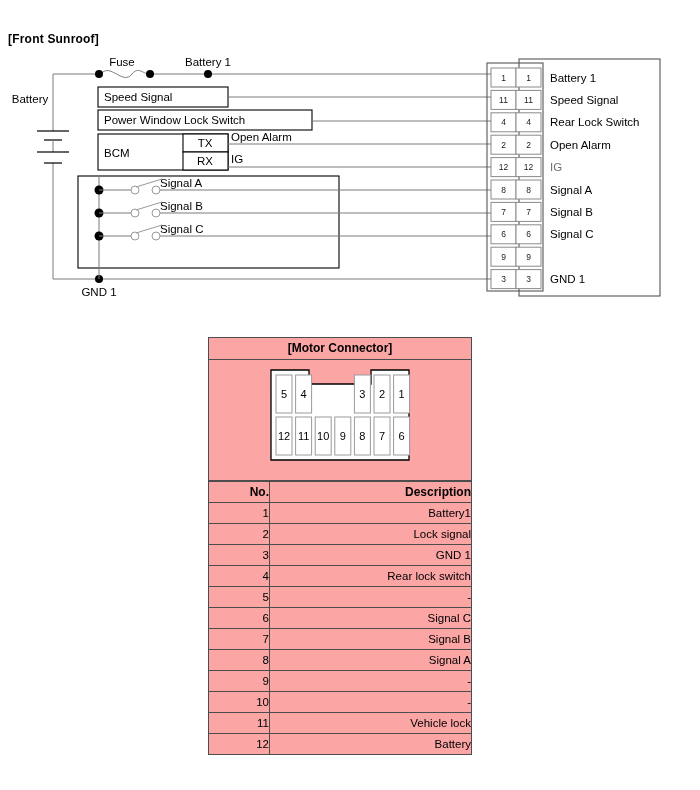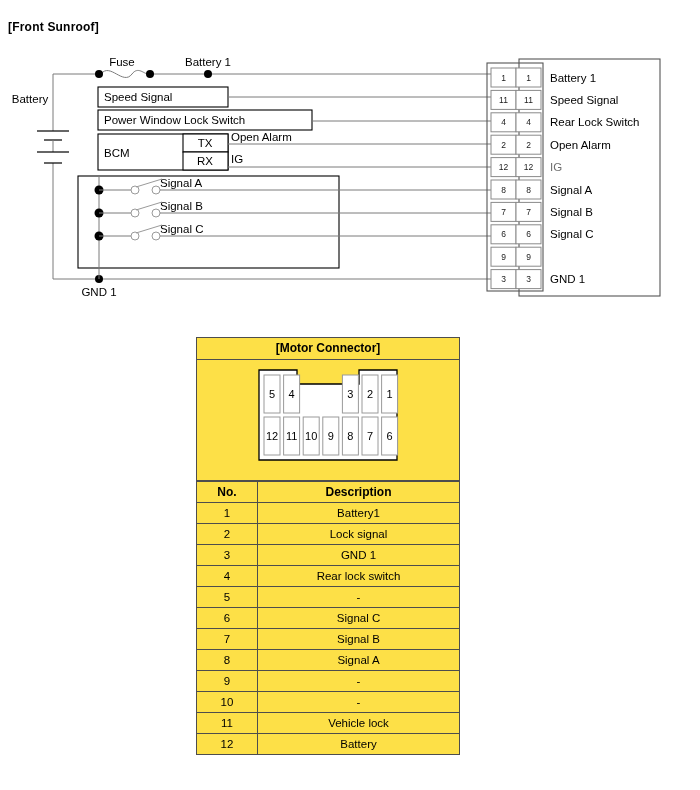--- a/index.html
+++ b/index.html
@@ -11,21 +11,21 @@
     width: 700px;
     height: 790px;
     position: relative;
     font-family: "Liberation Sans", sans-serif;
     color: #000000;
     overflow: hidden;
   }
   #page-title {
     position: absolute;
     left: 8px;
-    top: 20px;
+    top: 32px;
     font-size: 12px;
     font-weight: bold;
     letter-spacing: 0.2px;
   }
   #circuit-svg {
     position: absolute;
     left: 0;
     top: 0;
   }
   .svg-label {
@@ -74,26 +74,26 @@
   }
   .sw-arm {
     stroke: #9a9a9a;
     stroke-width: 1;
     fill: none;
   }
 
   
   #motor-panel {
     position: absolute;
-    left: 196px;
+    left: 208px;
     top: 337px;
     width: 264px;
     border: 1px solid #4d4d4d;
     box-sizing: border-box;
-    background: #fde047;
+    background: #fca5a5;
   }
   #motor-header {
     height: 21px;
     line-height: 21px;
     text-align: center;
     font-size: 12px;
     font-weight: bold;
     border-bottom: 1px solid #4d4d4d;
   }
   #motor-pinout {
@@ -113,21 +113,21 @@
     text-anchor: middle;
   }
   #pin-table {
     border-collapse: collapse;
     width: 100%;
     font-size: 11.5px;
   }
   #pin-table th,
   #pin-table td {
     border: 1px solid #4d4d4d;
-    text-align: center;
+    text-align: right;
     height: 20px;
     padding: 0;
     font-weight: normal;
   }
   #pin-table thead th {
     font-weight: bold;
     font-size: 12px;
   }
   #pin-table th:first-child,
   #pin-table td:first-child {

